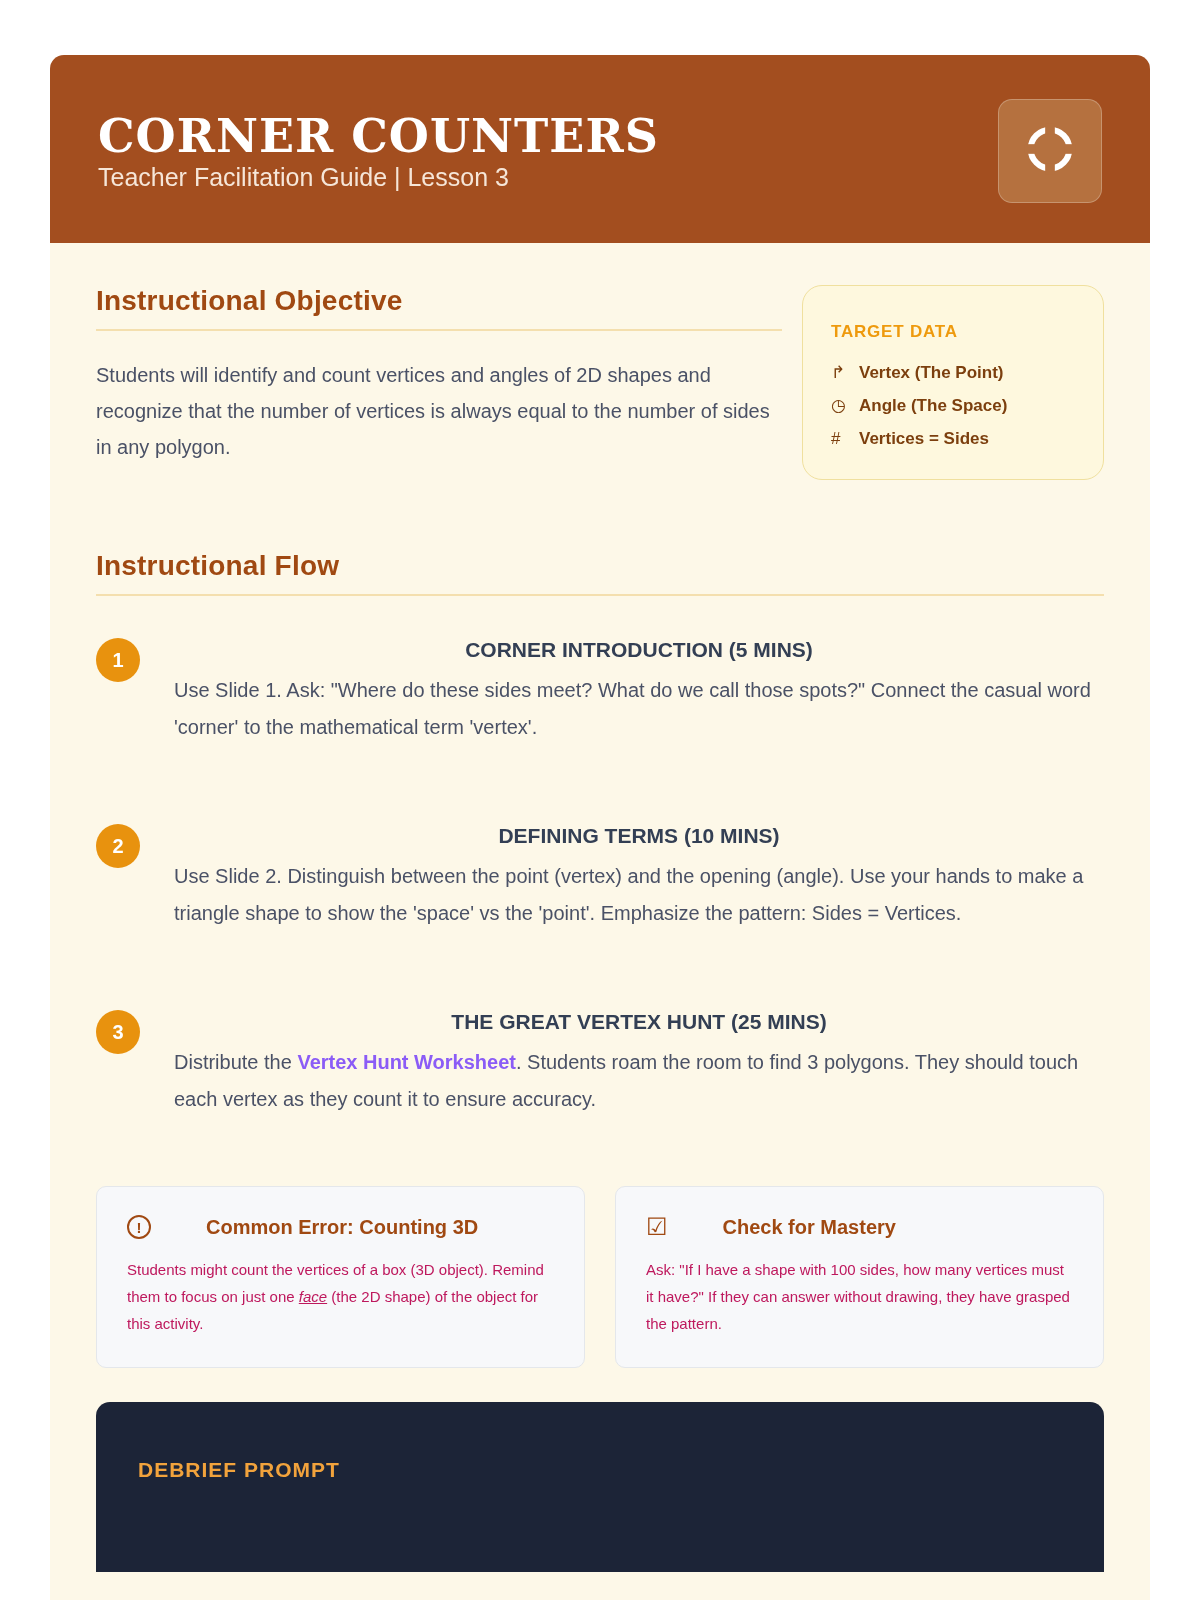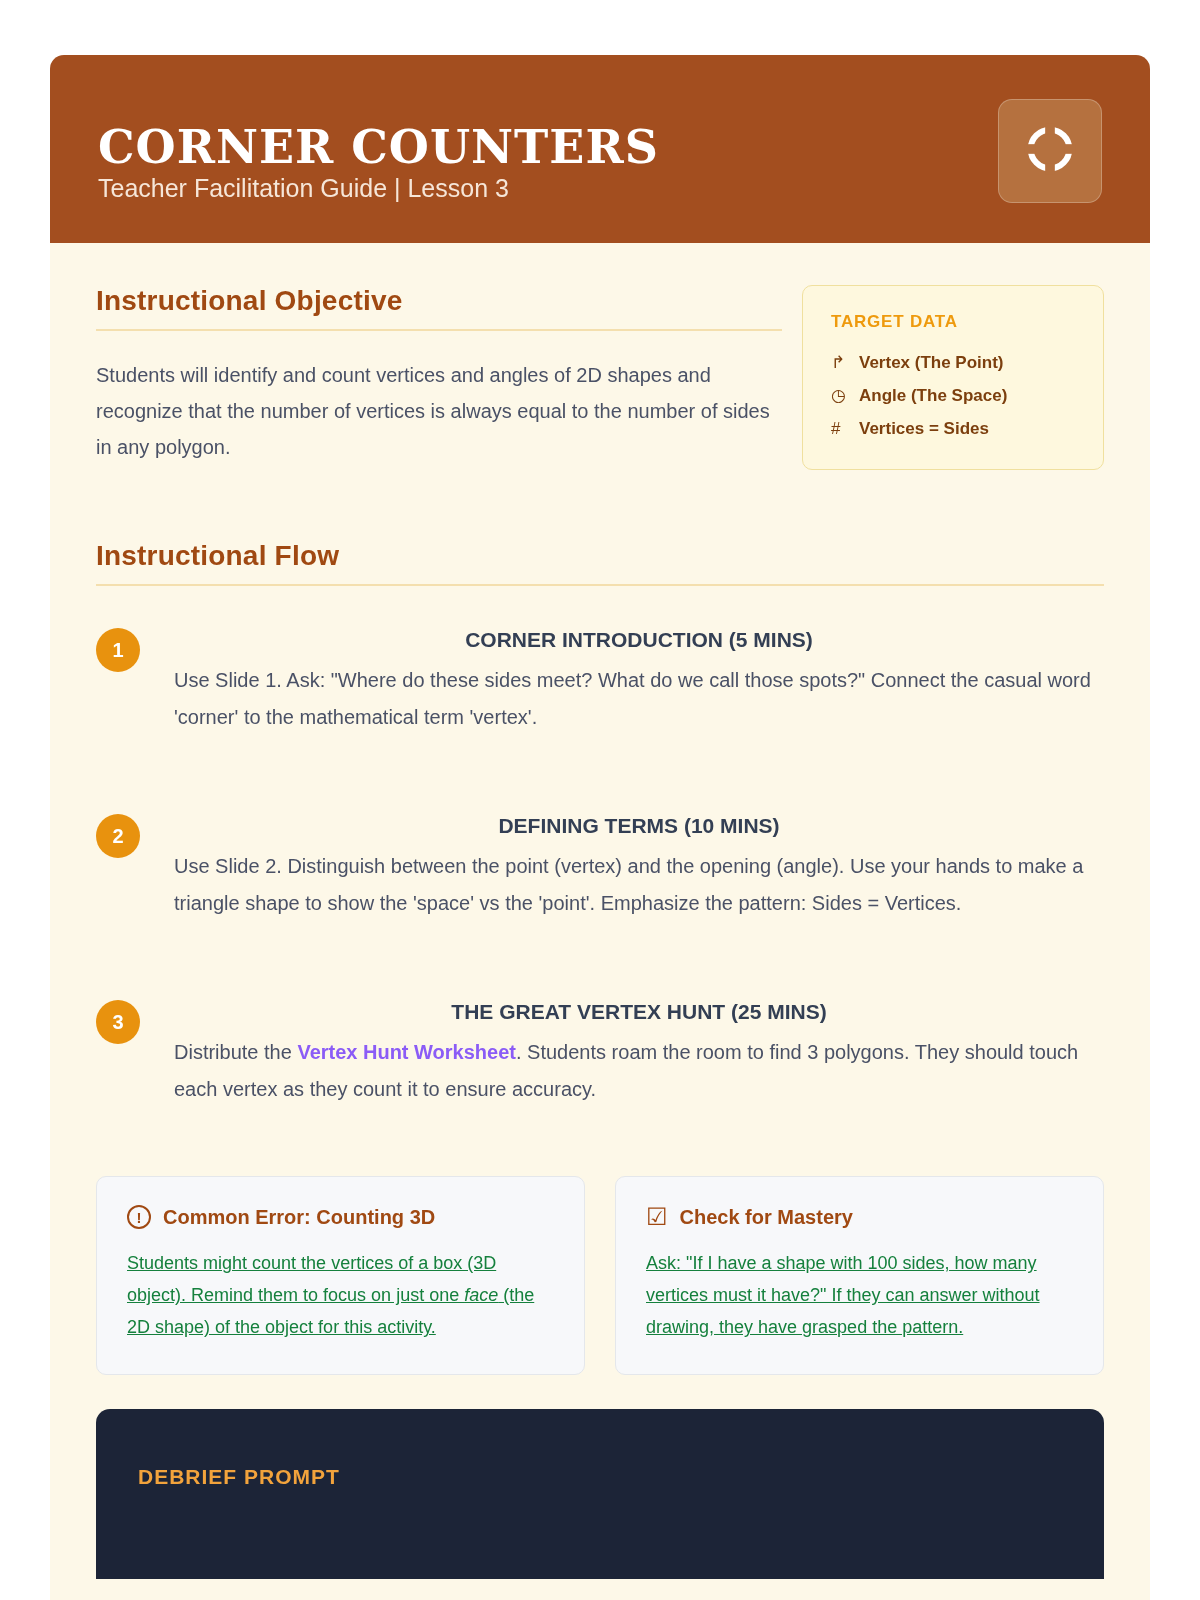--- a/index.html
+++ b/index.html
@@ -13,21 +13,21 @@
     width: 1100px;
     margin: 55px auto 0;
   }
   
   .hdr {
     background: #a34e1f;
     border-radius: 14px 14px 0 0;
     padding: 44px 48px 40px;
     position: relative;
     display: flex;
-    align-items: flex-end;
+    align-items: center;
     justify-content: space-between;
   }
   .hdr h1 {
     font-family: "DejaVu Serif", "Liberation Serif", serif;
     font-size: 46px;
     font-weight: 700;
     color: #ffffff;
     letter-spacing: 1px;
     line-height: 1.15;
   }
@@ -77,22 +77,22 @@
     font-size: 20px;
     line-height: 1.8;
     color: #4a5166;
   }
   
   .target-box {
     width: 302px;
     flex: 0 0 auto;
     background: #fef8de;
     border: 1px solid #f0e09e;
-    border-radius: 10px;
-    padding: 26px 28px 24px;
+    border-radius: 20px;
+    padding: 36px 28px 24px;
   }
   .target-title {
     font-size: 17px;
     font-weight: 800;
     letter-spacing: 0.8px;
     color: #ee9a0d;
     margin-bottom: 14px;
   }
   .target-box ul { list-style: none; }
   .target-box li {
@@ -163,44 +163,44 @@
   .card-head {
     display: flex;
     align-items: center;
     gap: 12px;
     margin-bottom: 18px;
   }
   .card-title {
     font-size: 20px;
     font-weight: 800;
     color: #a04912;
+    margin-left: 43px;
   }
   .alert-circle {
     width: 24px; height: 24px;
     border: 2px solid #a04912;
     border-radius: 50%;
     color: #a04912;
     font-size: 15px;
     font-weight: 800;
     display: inline-flex;
     align-items: center;
     justify-content: center;
     flex: 0 0 auto;
   }
   .check-glyph {
     font-size: 24px;
     color: #a04912;
     line-height: 1;
     flex: 0 0 auto;
   }
   .card-body {
-    font-size: 18px;
+    font-size: 15px;
     line-height: 1.78;
-    color: #15803d;
-    text-decoration: underline;
+    color: #be185d;
   }
   .card-body .em-underline {
     font-style: italic;
     text-decoration: underline;
   }
   
   .debrief {
     margin-top: 34px;
     background: #1c2437;
     border-radius: 14px 14px 0 0;

